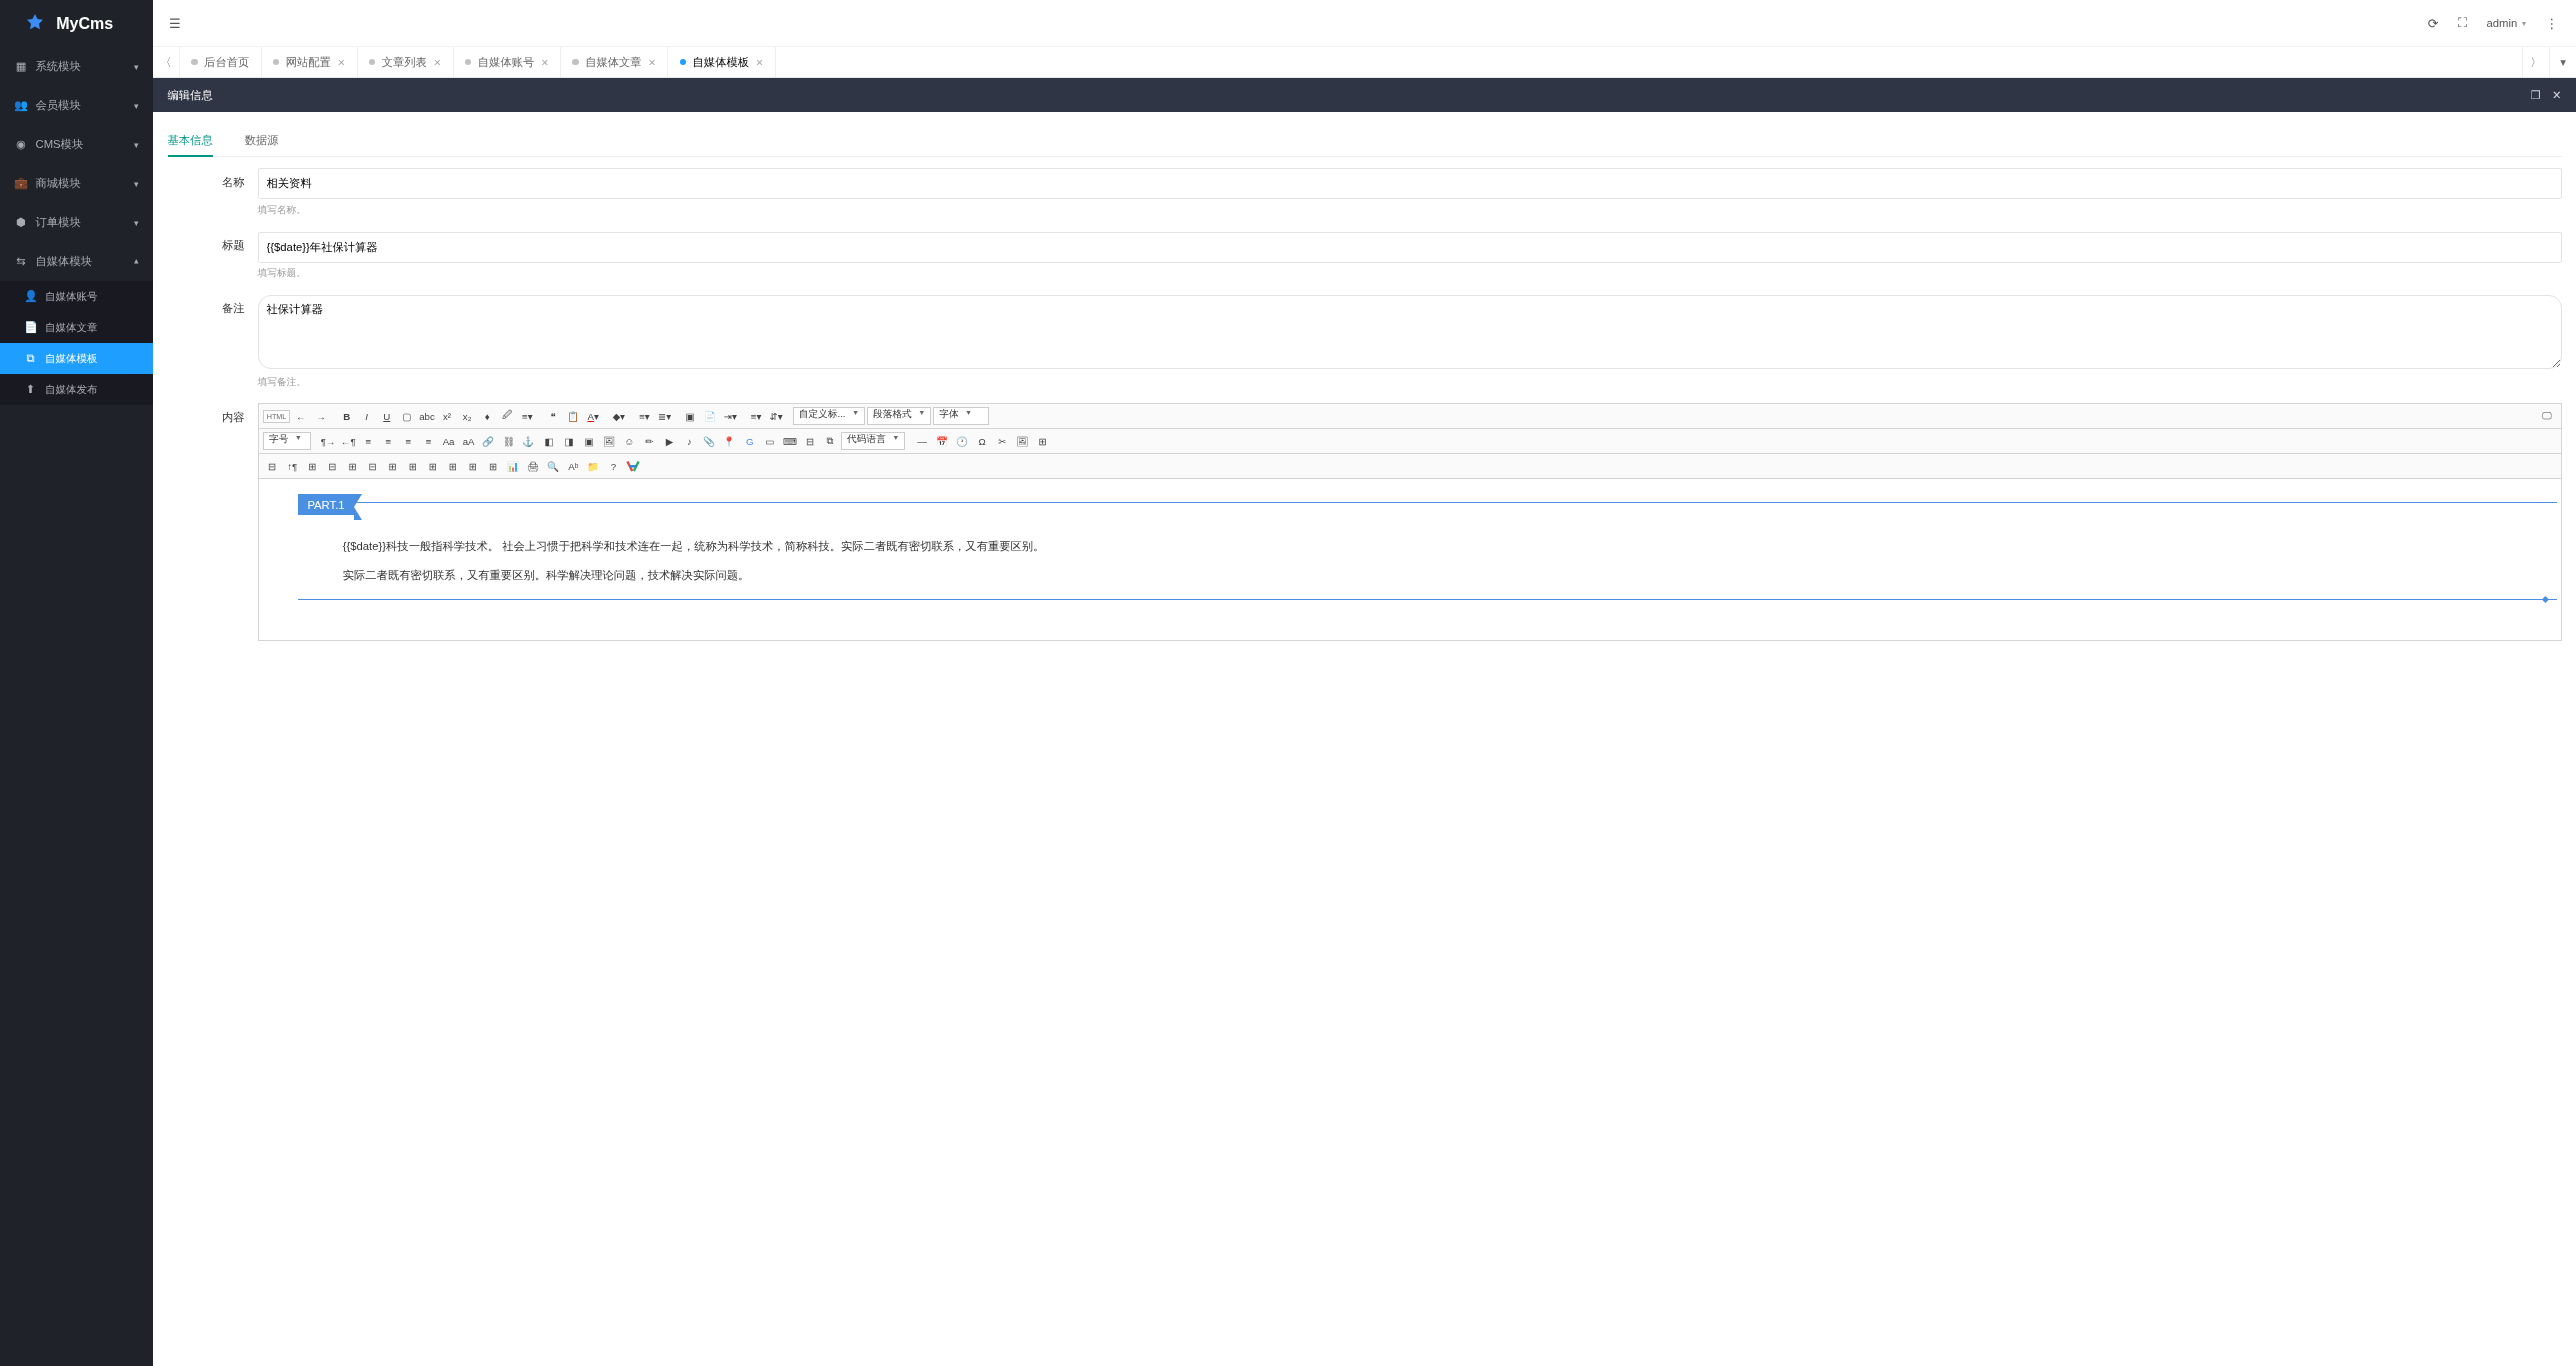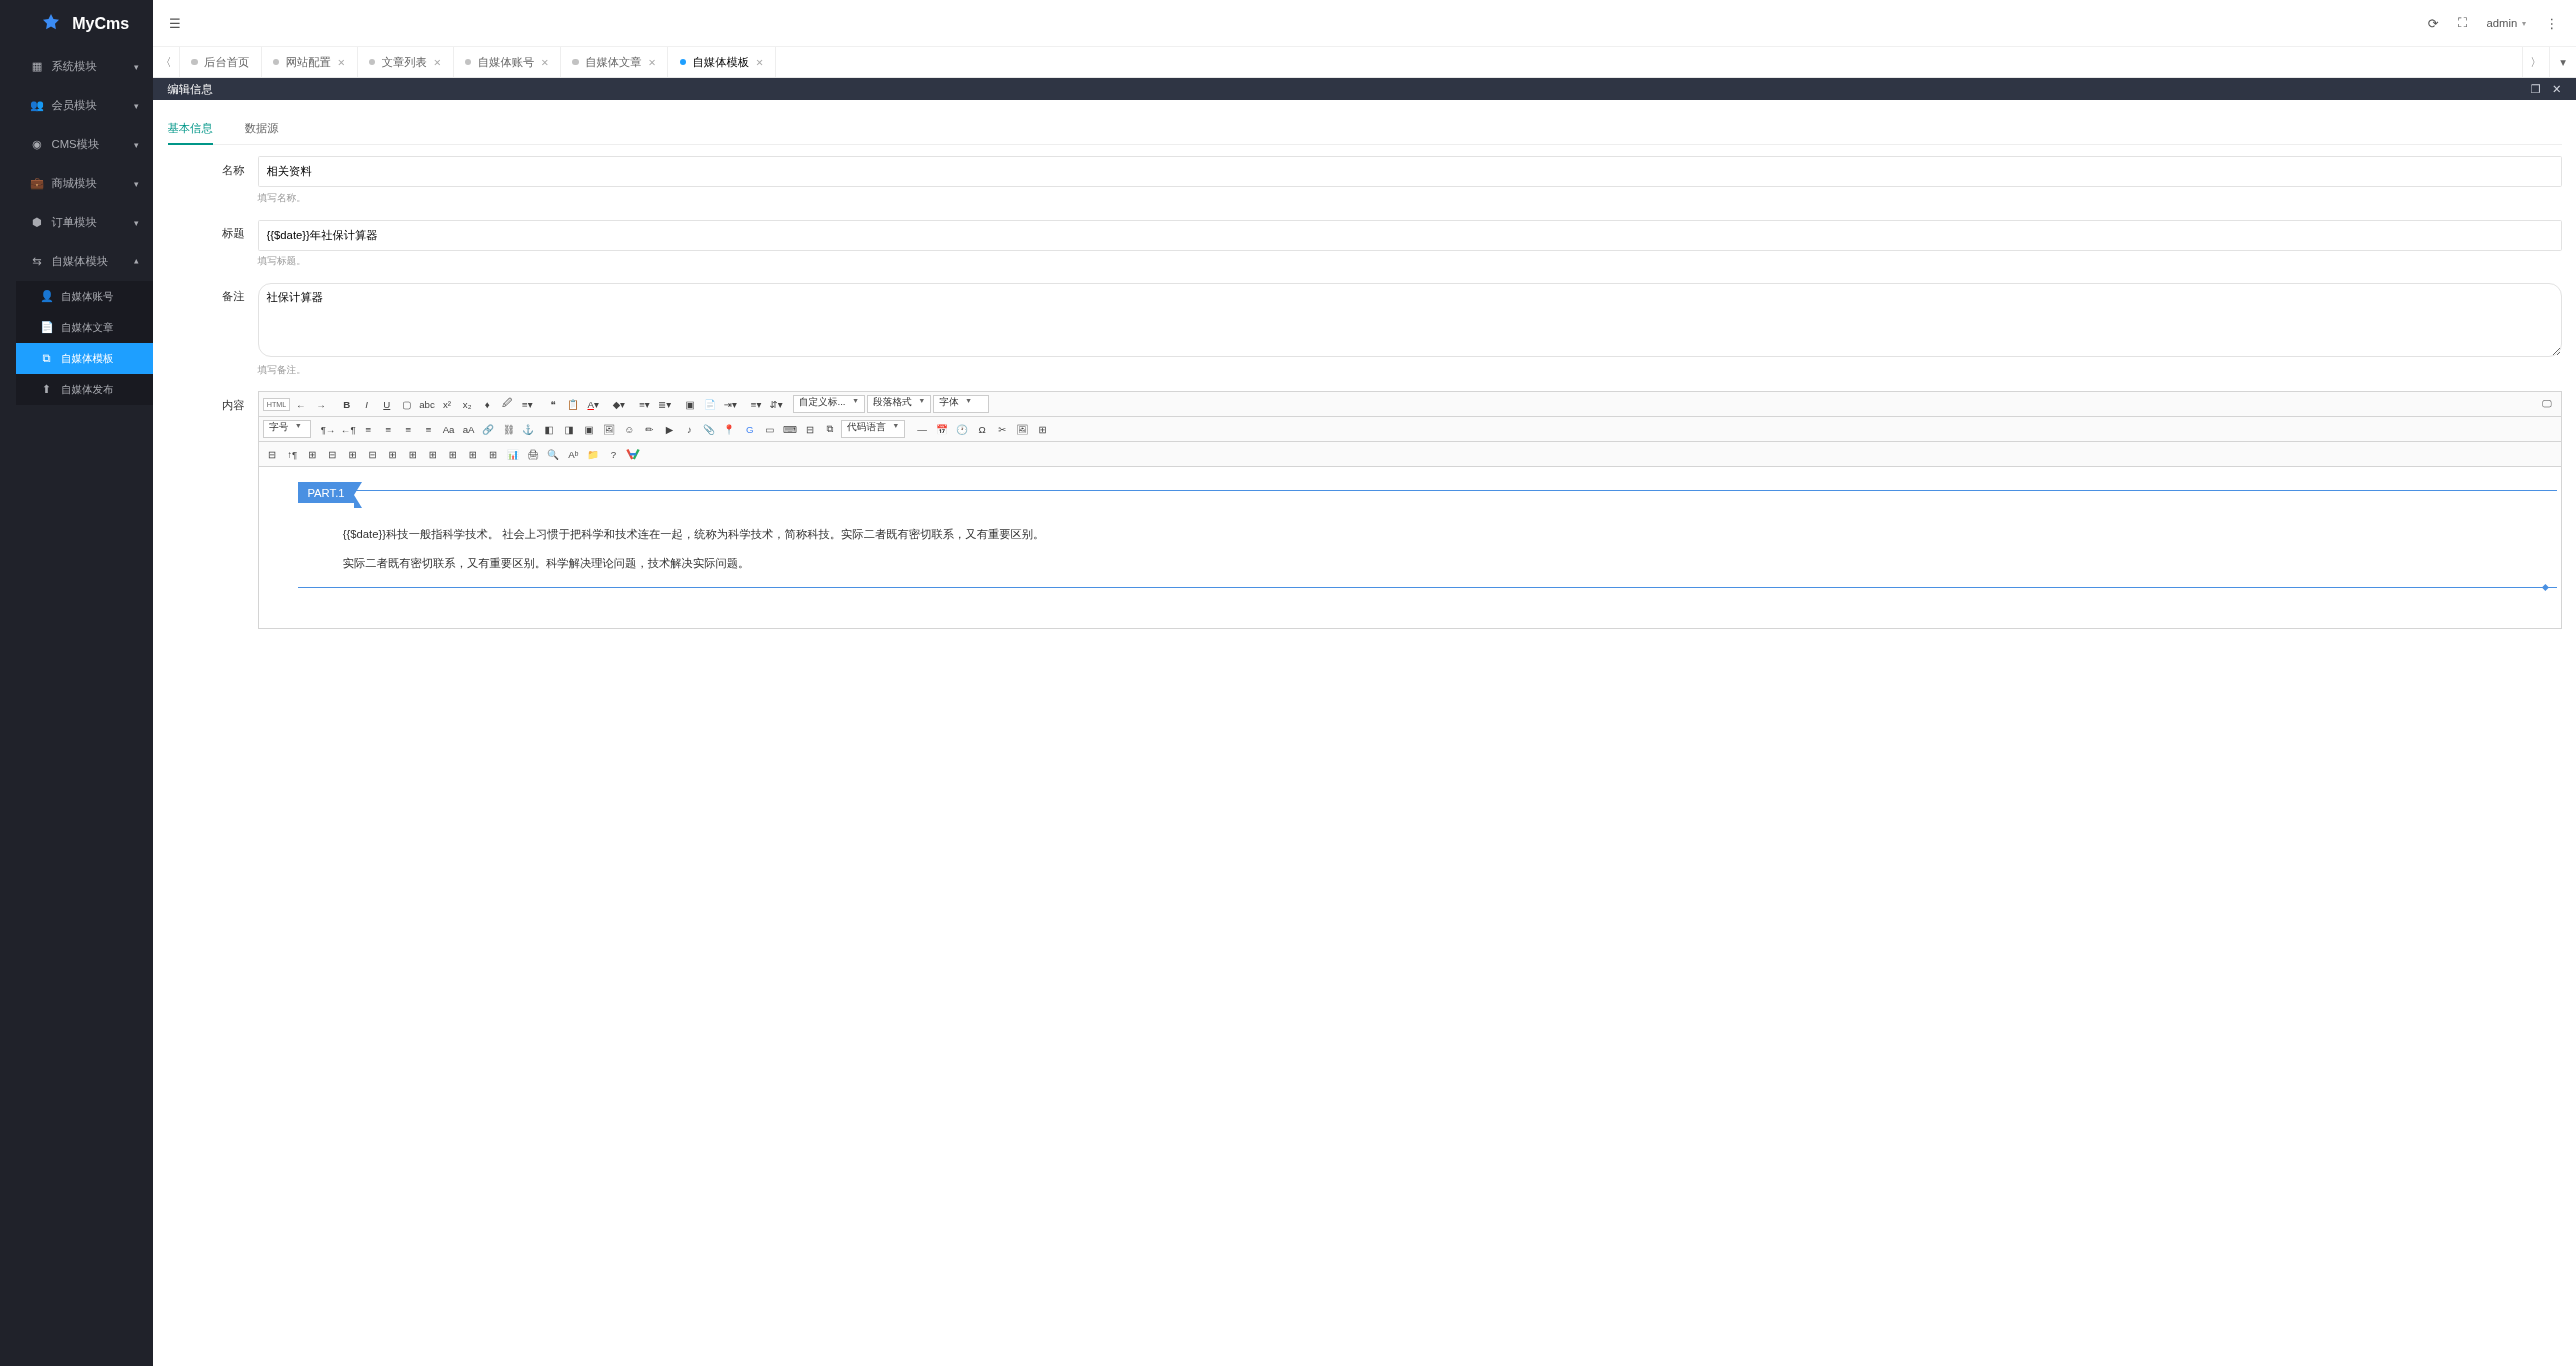--- a/index.html
+++ b/index.html
@@ -1,20 +1,20 @@
 <!DOCTYPE html>
 <html style="font-size:13px"><head>
 <meta charset="utf-8">
 <style>
 * { margin: 0; padding: 0; box-sizing: border-box; }
 body { font-family: -apple-system, "Microsoft YaHei", "PingFang SC", sans-serif; font-size: 11.3px; color: #333; background: #fff; overflow: hidden; }
 .app { display: flex; height: 100vh; width: 100vw; }
 
 
-.sidebar { width: 153px; background: #20222a; color: #a8aab0; display: flex; flex-direction: column; flex-shrink: 0; padding-left: 16px; }
+.sidebar { width: 153px; background: #20222a; color: #a8aab0; display: flex; flex-direction: column; flex-shrink: 0; }
 .logo { height: 47px; display: flex; align-items: center; padding-left: 22.5px; gap: 9.7px; }
 .logo-icon { width: 24px; height: 24px; color: #3b8cf4; }
 .logo-text { color: #fff; font-size: 16px; font-weight: 600; }
 .nav { flex: 1; }
 .nav-item { display: flex; align-items: center; height: 39px; padding: 0 14.5px; cursor: pointer; gap: 8px; position: relative; }
 .nav-item .nav-icon { width: 13px; text-align: center; font-size: 11.3px; }
 .nav-item .chev { margin-left: auto; font-size: 8.9px; }
 .nav-sub { background: #191a21; }
 .nav-sub .nav-item { padding-left: 24px; font-size: 10.5px; height: 31px; }
 .nav-sub .nav-item.active { background: #1e9fff; color: #fff; }
@@ -34,21 +34,21 @@
 .tabs-scroll-right { border-right: 0; border-left: 0.8px solid #eee; }
 .tabs-more { width: 27px; display: flex; align-items: center; justify-content: center; border-left: 0.8px solid #eee; cursor: pointer; color: #666; }
 .tabs-inner { flex: 1; display: flex; overflow: hidden; }
 .tab { display: flex; align-items: center; padding: 0 11.3px; border-right: 0.8px solid #eee; gap: 6.4px; cursor: pointer; color: #666; white-space: nowrap; }
 .tab .dot { width: 6.4px; height: 6.4px; border-radius: 50%; background: #c2c2c2; }
 .tab.active .dot { background: #1e9fff; }
 .tab.active { color: #000; }
 .tab .close { font-size: 9.7px; color: #aaa; }
 
 
-.panel-header { height: 22px; background: #2f3544; color: #fff; display: flex; align-items: center; padding: 0 14.5px; justify-content: center; }
+.panel-header { height: 34px; background: #2f3544; color: #fff; display: flex; align-items: center; padding: 0 14.5px; justify-content: center; }
 .panel-header .ph-right { margin-left: auto; display: flex; gap: 11.3px; }
 .panel-header .ph-btn { cursor: pointer; color: #cfd3dc; }
 
 
 .content { flex: 1; overflow: auto; padding: 13px 14.5px; }
 .inner-tabs { display: flex; border-bottom: 0.8px solid #eee; margin-bottom: 11.3px; }
 .inner-tab { padding: 8px 0; margin-right: 32px; color: #666; cursor: pointer; position: relative; }
 .inner-tab.active { color: #009688; }
 .inner-tab.active::after { content: ''; position: absolute; left: 0; right: 0; bottom: -0.8px; height: 1.6px; background: #009688; }
 

